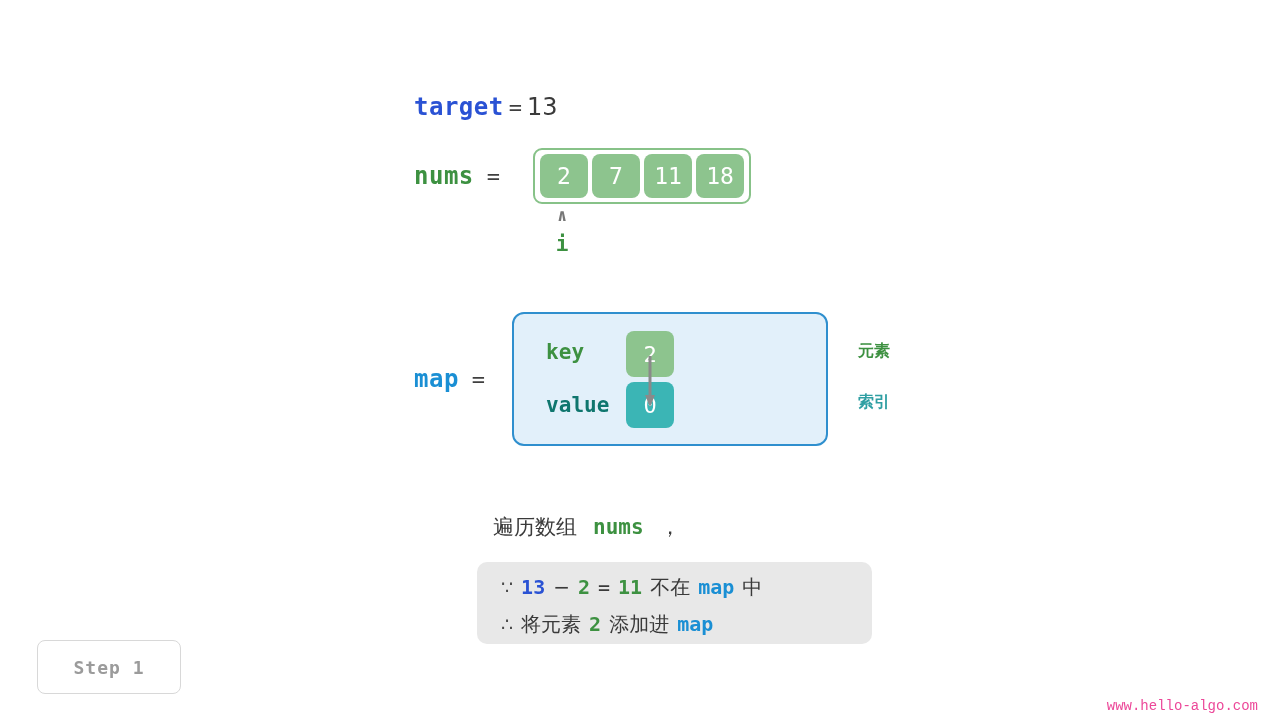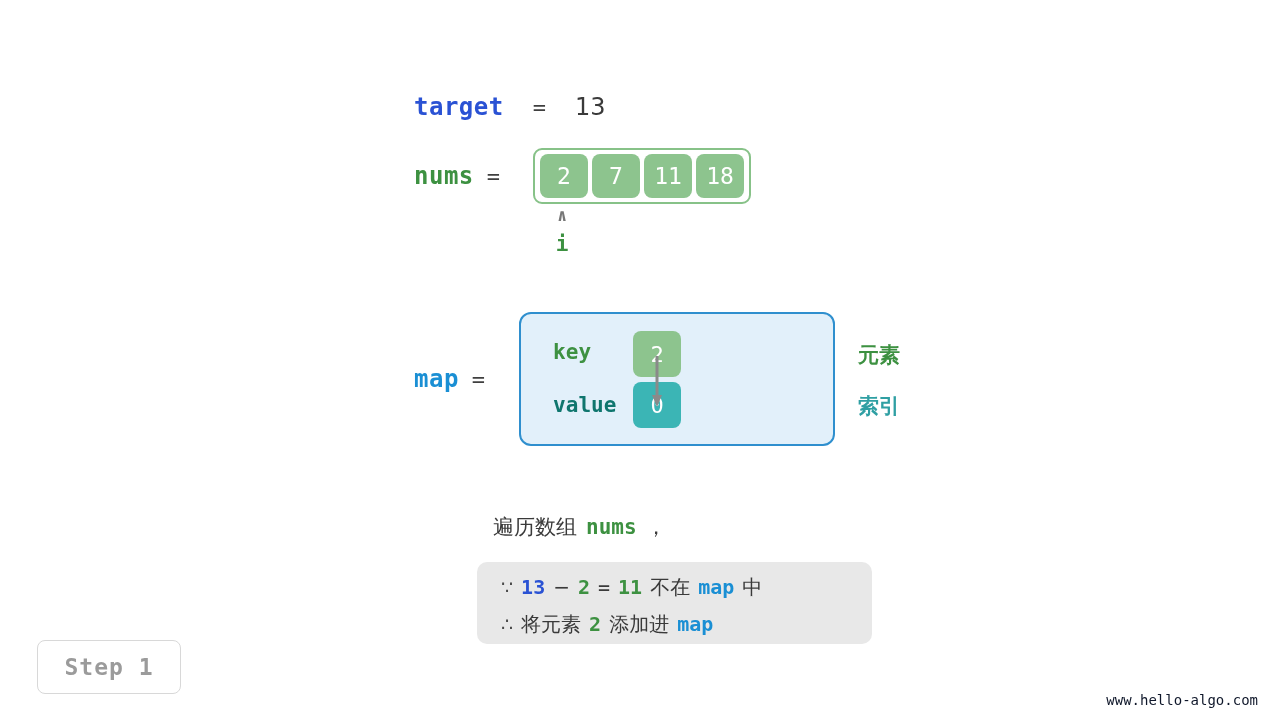--- a/index.html
+++ b/index.html
@@ -18,21 +18,21 @@
   .mono { font-family: "DejaVu Sans Mono", "Liberation Mono", monospace; }
   .cjk  { font-family: "DejaVu Sans", "Liberation Sans", sans-serif; }
 
   
   #target-row {
     position: absolute;
     left: 414px;
     top: 93px;
     display: flex;
     align-items: baseline;
-    gap: 29px;
+    gap: 5px;
   }
   .var-target {
     font-size: 24px;
     font-weight: bold;
     color: #2a52d4;
     letter-spacing: 0.5px;
   }
   .eq-sign {
     font-size: 22px;
     color: #3f3f3f;
@@ -109,21 +109,21 @@
     align-items: center;
   }
   .var-map {
     font-size: 24px;
     font-weight: bold;
     color: #1a8fd4;
     letter-spacing: 0.5px;
   }
   #map-eq { margin-left: 13px; }
   #map-box {
-    margin-left: 34px;
+    margin-left: 27px;
     width: 312px;
     height: 130px;
     background: #e2f0fa;
     border: 2px solid #2f8fce;
     border-radius: 12px;
     position: relative;
   }
   .map-label {
     position: absolute;
     font-size: 21px;
@@ -153,34 +153,34 @@
     left: 130px;
     top: 42px;
     width: 12px;
     height: 52px;
     pointer-events: none;
   }
 
   .side-note {
     position: absolute;
     left: 858px;
-    font-size: 21px;
+    font-size: 16px;
     font-weight: bold;
   }
   #note-element { top: 341px; color: #3d9141; }
   #note-index   { top: 392px; color: #2f9fa3; text-align: center; }
 
   
   #caption-line {
     position: absolute;
     left: 493px;
     top: 513px;
     display: flex;
     align-items: baseline;
-    gap: 9px;
+    gap: 16px;
     font-size: 21px;
     color: #3a3a3a;
   }
   .kw-green { color: #3d9141; font-weight: bold; }
   .kw-blue  { color: #1a8fd4; font-weight: bold; }
   .kw-darkblue { color: #2a52d4; font-weight: bold; }
 
   
   #reason-box {
     position: absolute;
@@ -212,33 +212,34 @@
     top: 640px;
     width: 142px;
     height: 52px;
     border: 1.5px solid #d8d8d8;
     border-radius: 8px;
     display: flex;
     align-items: center;
     justify-content: center;
   }
   #step-label {
-    font-size: 23px;
+    font-size: 18px;
     font-weight: bold;
     color: #9b9b9b;
     letter-spacing: 1px;
   }
 
   
   #watermark {
     position: absolute;
     right: 22px;
-    bottom: 12px;
+    bottom: 6px;
     font-size: 14px;
-    color: #0f172a;
+    color: #ec4899;
+    font-family: Liberation Mono, monospace;
   }
 </style>
 </head>
 <body>
 
 <div id="target-row">
   <span class="mono var-target">target</span>
   <span class="mono eq-sign">=</span>
   <span class="cjk plain-num">13</span>
 </div>

